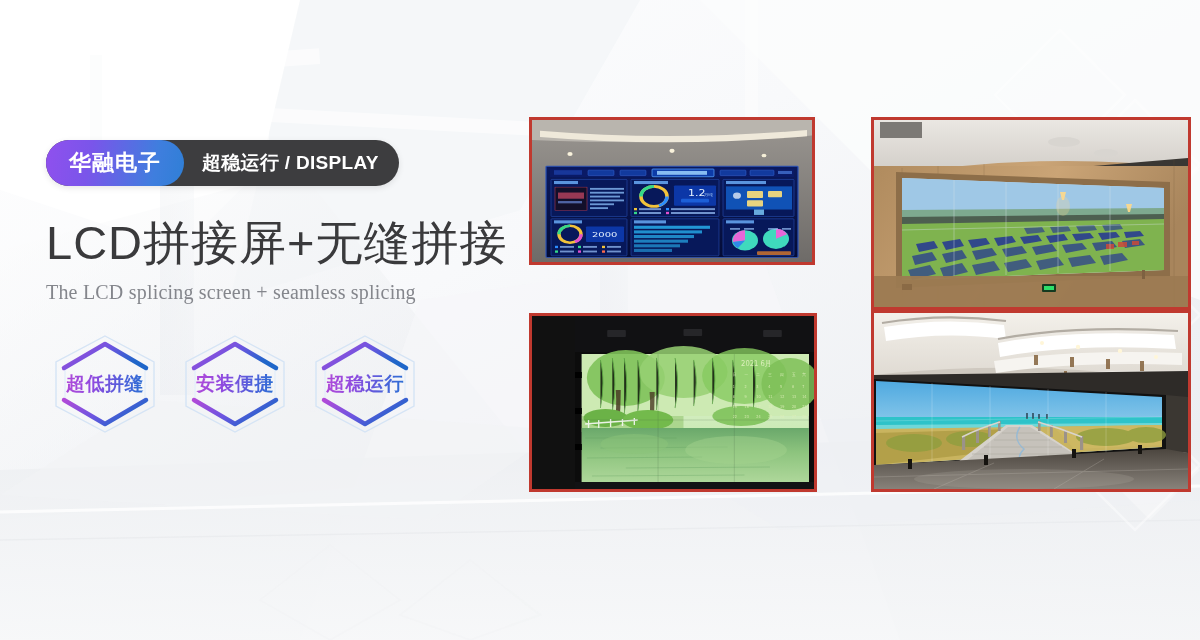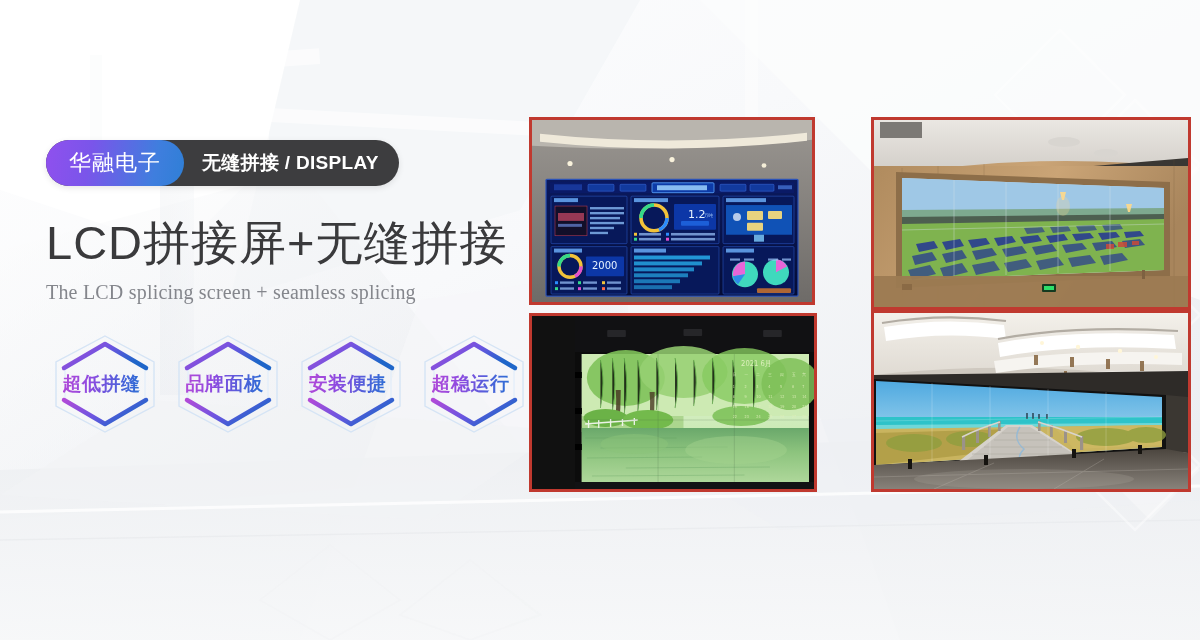--- a/index.html
+++ b/index.html
@@ -35,21 +35,21 @@
     padding-right:20px;
     box-shadow:0 2px 6px rgba(0,0,0,.10);
   }
   .brand-pill {
     display:flex; align-items:center; justify-content:center;
     height:46px; min-width:138px;
     padding:0 18px;
     border-radius:23px;
     background:linear-gradient(100deg,#9050ee 0%,#7a55ea 32%,#3f7ede 78%,#2f7fd6 100%);
     color:#fff;
-    font-size:22px; font-weight:normal;
+    font-size:22px; font-weight:bold;
     letter-spacing:1px;
     white-space:nowrap;
   }
   .brand-sub {
     color:#ffffff;
     font-size:19px; font-weight:bold;
     margin-left:18px;
     white-space:nowrap;
     letter-spacing:.3px;
   }
@@ -99,21 +99,21 @@
   }
 
   
   .photo-grid { position:absolute; left:529px; top:117px; width:662px; height:375px; }
   .photo {
     position:absolute;
     border:3px solid #c0392f;
     background:#111;
     overflow:hidden;
   }
-  #photo-1 { left:0;    top:0;    width:286px; height:188px; }
+  #photo-1 { left:0;    top:0;    width:286px; height:148px; }
   #photo-2 { left:342px; top:0;   width:320px; height:193px; }
   #photo-3 { left:0;    top:196px; width:288px; height:179px;padding-left:43px; }
   #photo-4 { left:342px; top:193px; width:320px; height:182px; }
   .photo svg { display:block; width:100%; height:100%; }
 </style>
 </head>
 <body>
 
 <div id="banner">
 
@@ -181,21 +181,21 @@
     <g opacity=".30" fill="none" stroke="#f0f1f3" stroke-width="2">
       <polygon points="330,545 400,600 330,640 260,600"></polygon>
       <polygon points="470,560 540,615 470,640 400,615"></polygon>
     </g>
   </svg>
 
   <div class="left-col">
 
     <div class="brand-badge">
       <span class="brand-pill">华融电子</span>
-      <span class="brand-sub">无缝拼接 / DISPLAY</span>
+      <span class="brand-sub">超稳运行 / DISPLAY</span>
     </div>
 
     <h1 class="headline">LCD拼接屏+无缝拼接</h1>
 
     <p class="subhead">The LCD splicing screen + seamless splicing</p>
 
     <div class="features">
 
       <div class="hex">
         <svg width="118" height="108" viewBox="0 0 118 108">
@@ -207,29 +207,20 @@
             </linearGradient>
           </defs>
           <polygon points="59,6 108,32 108,76 59,102 10,76 10,32" fill="none" stroke="#d5e4f5" stroke-width="1.4"></polygon>
           <polygon points="59,15 99,37 99,71 59,93 19,71 19,37" fill="none" stroke="#e2edfa" stroke-width="1.2"></polygon>
           <polyline points="18,38 59,14 100,38" fill="none" stroke="url(#hexg1)" stroke-width="4.5" stroke-linecap="round" stroke-linejoin="round"></polyline>
           <polyline points="18,70 59,94 100,70" fill="none" stroke="url(#hexg1)" stroke-width="4.5" stroke-linecap="round" stroke-linejoin="round"></polyline>
         </svg>
         <span class="hex-label">超低拼缝</span>
       </div>
 
-      <div class="hex">
-        <svg width="118" height="108" viewBox="0 0 118 108">
-          <polygon points="59,6 108,32 108,76 59,102 10,76 10,32" fill="none" stroke="#d5e4f5" stroke-width="1.4"></polygon>
-          <polygon points="59,15 99,37 99,71 59,93 19,71 19,37" fill="none" stroke="#e2edfa" stroke-width="1.2"></polygon>
-          <polyline points="18,38 59,14 100,38" fill="none" stroke="url(#hexg1)" stroke-width="4.5" stroke-linecap="round" stroke-linejoin="round"></polyline>
-          <polyline points="18,70 59,94 100,70" fill="none" stroke="url(#hexg1)" stroke-width="4.5" stroke-linecap="round" stroke-linejoin="round"></polyline>
-        </svg>
-        <span class="hex-label">品牌面板</span>
-      </div>
 
       <div class="hex">
         <svg width="118" height="108" viewBox="0 0 118 108">
           <polygon points="59,6 108,32 108,76 59,102 10,76 10,32" fill="none" stroke="#d5e4f5" stroke-width="1.4"></polygon>
           <polygon points="59,15 99,37 99,71 59,93 19,71 19,37" fill="none" stroke="#e2edfa" stroke-width="1.2"></polygon>
           <polyline points="18,38 59,14 100,38" fill="none" stroke="url(#hexg1)" stroke-width="4.5" stroke-linecap="round" stroke-linejoin="round"></polyline>
           <polyline points="18,70 59,94 100,70" fill="none" stroke="url(#hexg1)" stroke-width="4.5" stroke-linecap="round" stroke-linejoin="round"></polyline>
         </svg>
         <span class="hex-label">安装便捷</span>
       </div>

